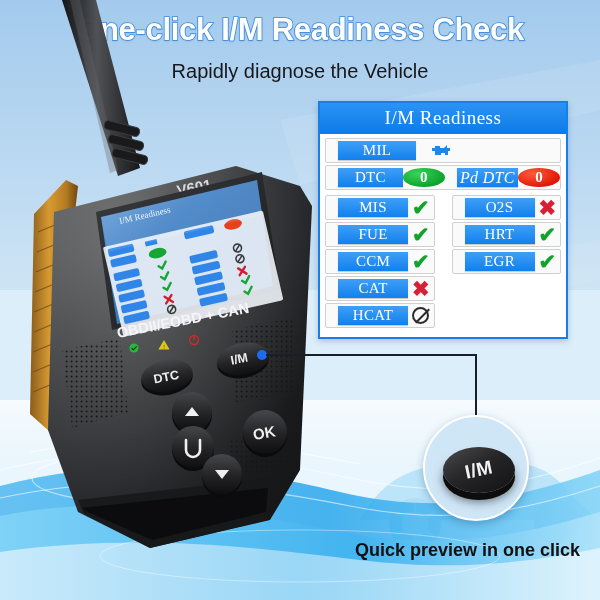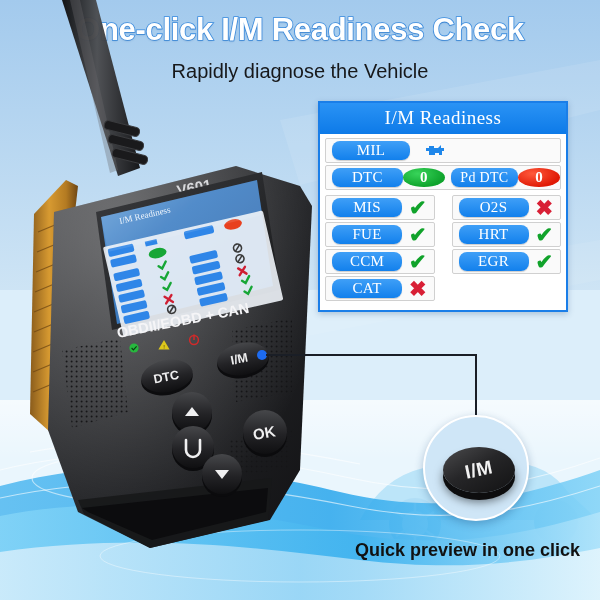--- a/index.html
+++ b/index.html
@@ -50,27 +50,27 @@
     background:#fafafa;
     height:25px; margin-bottom:2px;
     border-radius:2px;
   }
   .pill {
     display:inline-flex; align-items:center; justify-content:center;
     background:linear-gradient(180deg,#3f9ff7 0%,#1280ec 100%);
     color:#fff;
     font-family:"Liberation Serif", serif;
     font-size:15px; line-height:1;
-    border-radius:8px;
+    border-radius:0;
     width:78px; height:19px;
-    margin-left:6px;
+    margin-left:12px;
     box-shadow:0 1px 1px rgba(0,0,0,.18);
     letter-spacing:.3px;
   }
-  .pill.small { width:74px; font-size:14px; }
+  .pill.small { width:74px; font-size:16px;font-style:italic; }
   .statwrap {
     flex:1; display:flex; align-items:center; justify-content:center;
   }
   .statwrap.left-align { justify-content:flex-start; padding-left:14px; }
 
   
   .glyph-check { color:#11a32b; font-size:21px; font-weight:bold; line-height:1; }
   .glyph-cross { color:#d81f35; font-size:21px; font-weight:bold; line-height:1; }
   .glyph-na {
     width:17px; height:17px; border:2px solid #2b2b2b; border-radius:50%;
@@ -421,20 +421,26 @@
           <span class="statwrap">
             <span class="glyph-check">✔</span>
           </span>
         </div>
         <div class="row">
           <span class="pill">CAT</span>
           <span class="statwrap">
             <span class="glyph-cross">✖</span>
           </span>
         </div>
+        <div class="row">
+          <span class="pill">HCAT</span>
+          <span class="statwrap">
+            <span class="glyph-na"></span>
+          </span>
+        </div>
       </div>
 
       <div>
         <div class="row">
           <span class="pill">O2S</span>
           <span class="statwrap">
             <span class="glyph-cross">✖</span>
           </span>
         </div>
         <div class="row">

